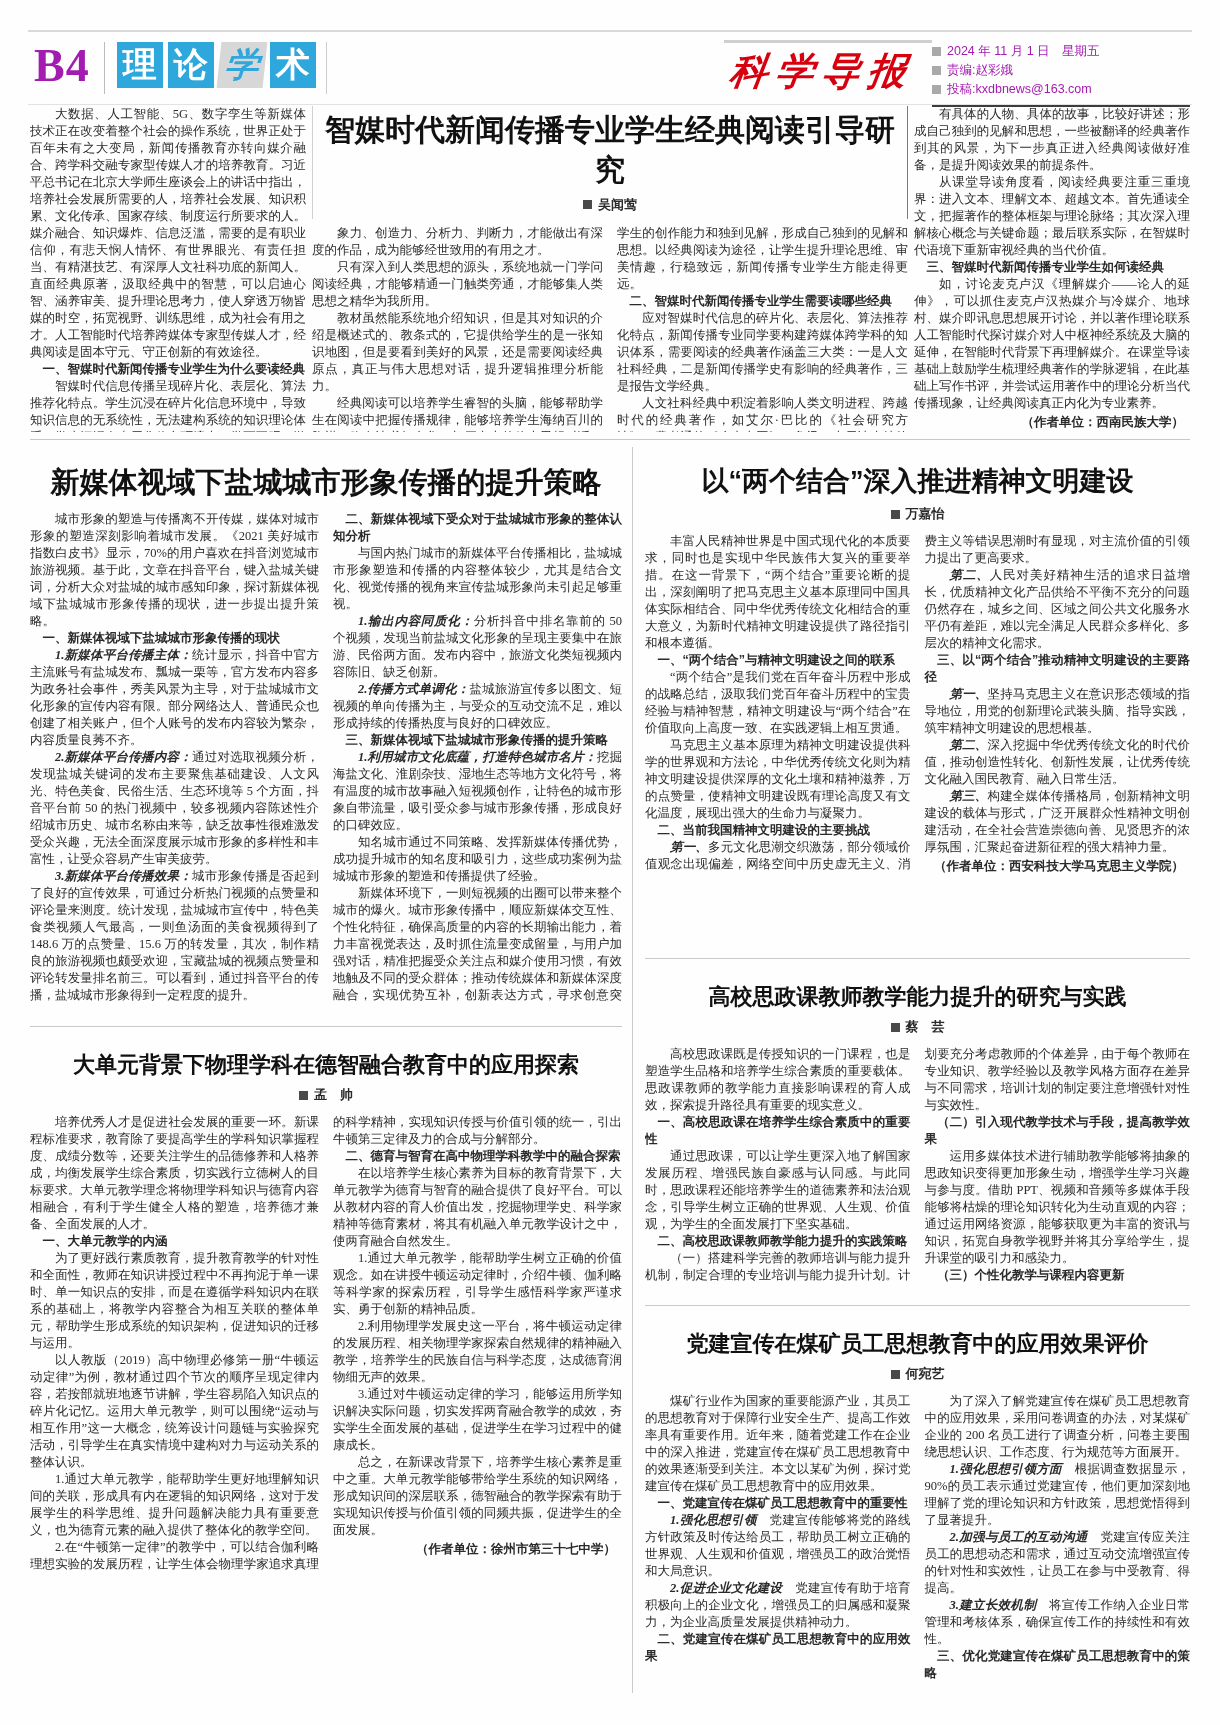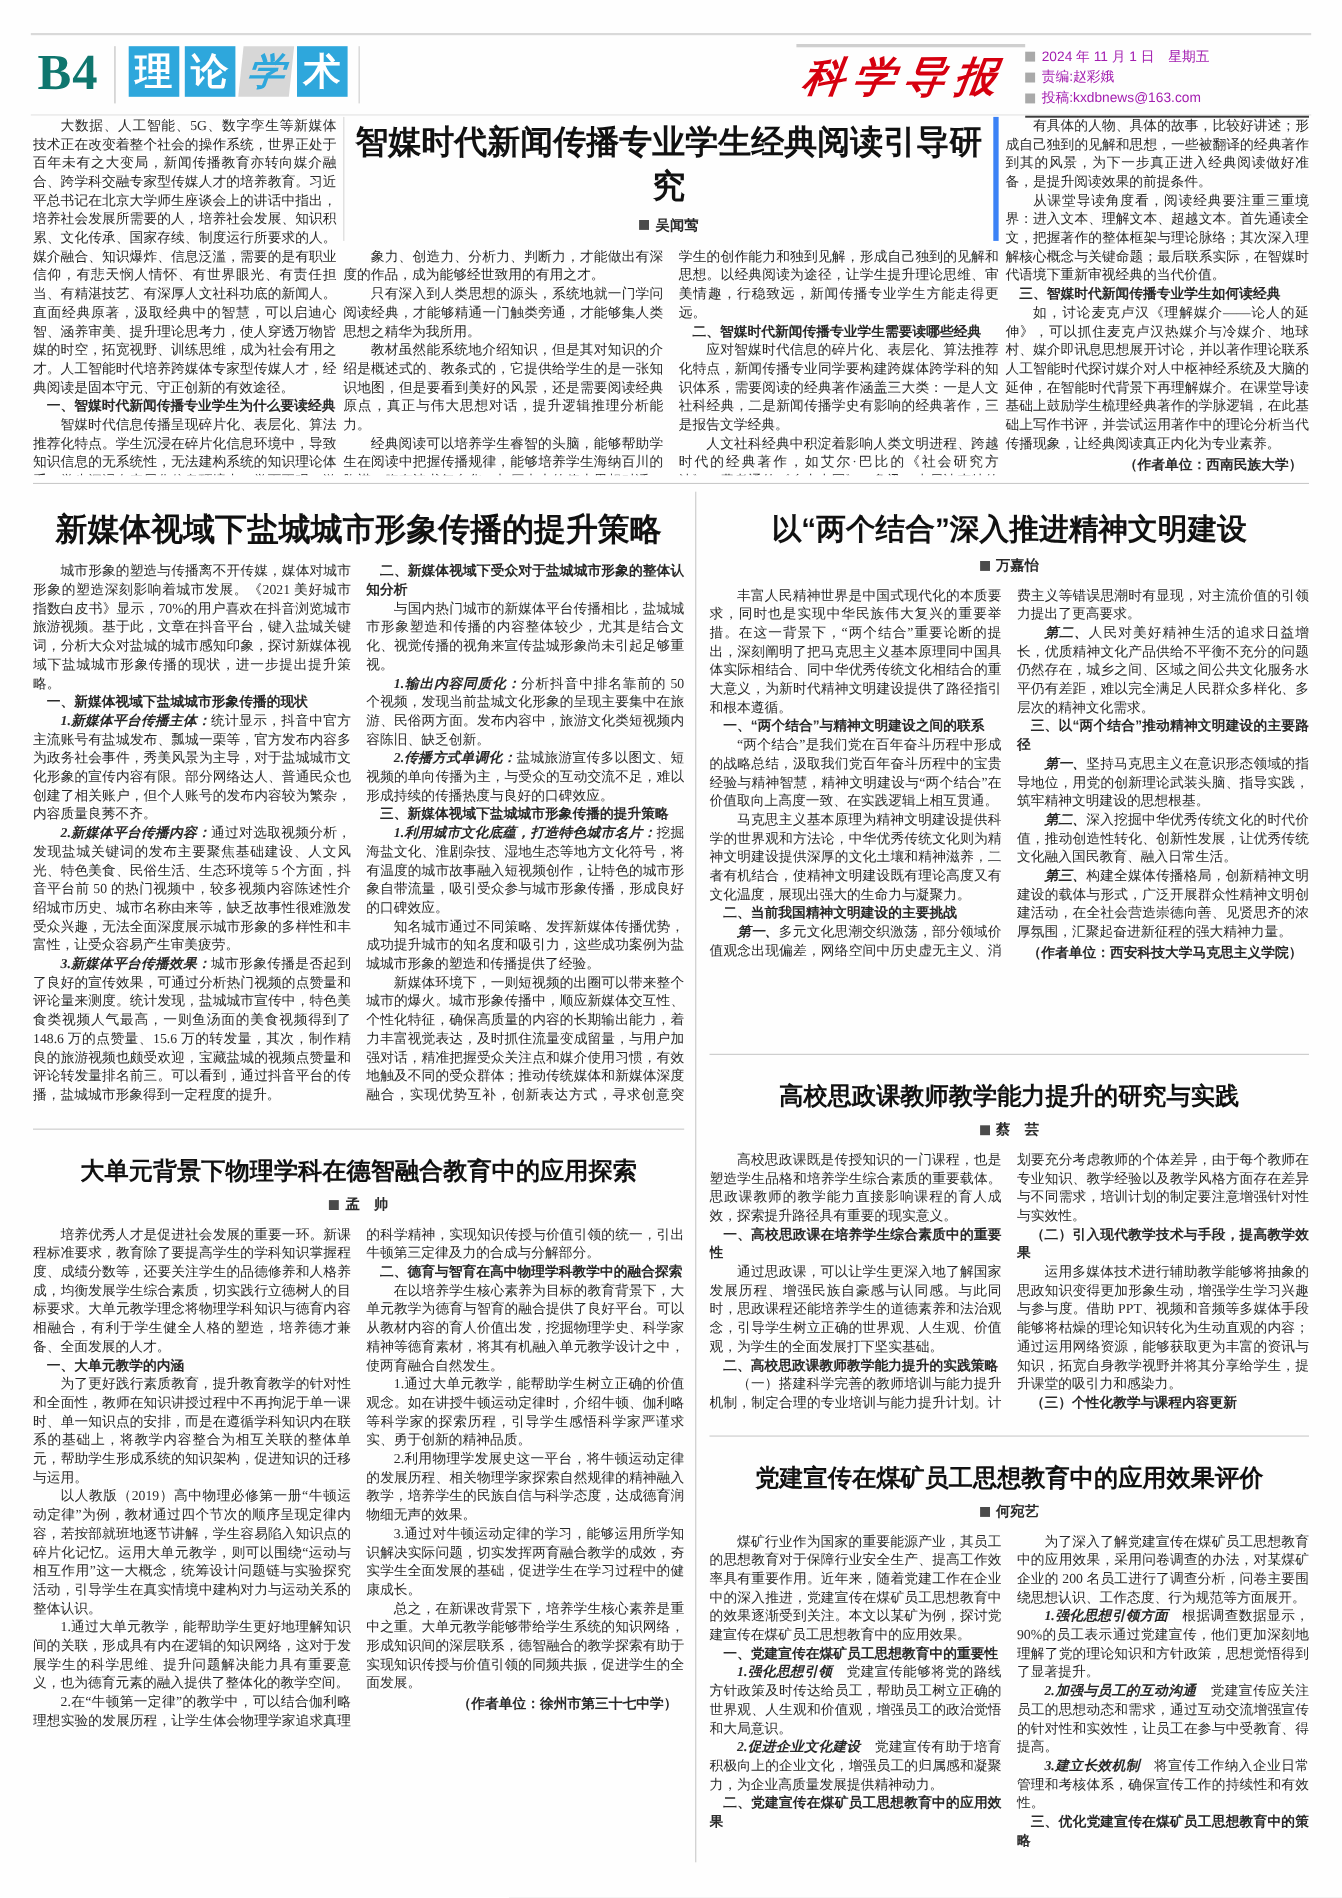--- a/index.html
+++ b/index.html
@@ -2,21 +2,21 @@
 <html><head>
 <meta charset="utf-8">
 <style>
   html,body{margin:0;padding:0;background:#e9e9e9;}
   .page{position:relative;width:1220px;height:1725px;margin:0 auto;background:#fefefe;
         font-family:"Liberation Serif","DejaVu Serif",serif;color:#2a2a2a;overflow:hidden;}
   .topline{position:absolute;top:30px;left:28px;right:28px;border-top:2px solid #d9d9d9;}
 
   
   .hdr{position:absolute;top:38px;left:34px;right:30px;height:62px;display:flex;align-items:flex-start;}
-  .edition{font-size:46px;font-weight:bold;line-height:56px;letter-spacing:1px;color:#0f766e;
+  .edition{font-size:46px;font-weight:bold;line-height:56px;letter-spacing:1px;color:#a21caf;
            font-family:"Liberation Serif",serif;}
   .vsep{width:1px;background:#bbb;height:52px;margin:4px 12px 0 14px;}
   .logo{display:flex;gap:5px;margin-top:4px;}
   .logo .box{width:46px;height:46px;display:flex;align-items:center;justify-content:center;
              font-family:"Liberation Sans","DejaVu Sans",sans-serif;font-weight:bold;font-size:34px;
              background:#2ea7dc;color:#fff;}
   .logo .box.alt{background:#d7d7d7;color:#2ea7dc;font-style:italic;
                  font-family:"Liberation Serif",serif;transform:skewX(-6deg);}
   .vsep2{width:1px;background:#ccc;height:52px;margin:4px 0 0 10px;}
   .hspacer{flex:1;}
@@ -43,21 +43,21 @@
           font-weight:bold;margin-top:6px;}
   .bsq{width:9px;height:9px;background:#4a4a4a;display:inline-block;flex:none;}
 
   
   .main{position:absolute;top:106px;left:30px;right:30px;bottom:10px;overflow:hidden;}
   .hdiv{border-top:1px solid #c9c9c9;margin:7px 0;}
 
   
   .a1{display:grid;grid-template-columns:276px 1fr 276px;column-gap:6px;height:326px;overflow:hidden;}
   .a1-col{overflow:hidden;}
-  .a1-head{text-align:center;border-left:1px solid #d0d0d0;border-right:5px solid #3b82f6;
+  .a1-head{text-align:center;border-left:1px solid #d0d0d0;border-right:1px solid #3b82f6;
            padding:4px 0 6px;}
   .a1-head .a-title{font-size:30px;line-height:40px;}
   .a1-body{columns:2;column-gap:14px;height:240px;overflow:hidden;margin-top:6px;}
 
   
   .row2{display:flex;align-items:stretch;}
   .half-l{width:592px;flex:none;padding-right:10px;overflow:hidden;}
   .half-r{flex:1;border-left:1px solid #c9c9c9;padding-left:12px;overflow:hidden;}
   .art-head{text-align:center;padding:16px 0 10px;}
   .t-lg{font-size:29px;line-height:38px;}
@@ -202,21 +202,21 @@
             <h2 class="a-title t-md">以“两个结合”深入推进精神文明建设</h2>
             <div class="byline">
                 <span class="bsq"></span>
                 <span>万嘉怡</span>
               </div>
           </div>
           <div class="cols2 a3-body body-txt">
               <p class="para">丰富人民精神世界是中国式现代化的本质要求，同时也是实现中华民族伟大复兴的重要举措。在这一背景下，“两个结合”重要论断的提出，深刻阐明了把马克思主义基本原理同中国具体实际相结合、同中华优秀传统文化相结合的重大意义，为新时代精神文明建设提供了路径指引和根本遵循。</p>
               <p class="sub-h">一、“两个结合”与精神文明建设之间的联系</p>
               <p class="para">“两个结合”是我们党在百年奋斗历程中形成的战略总结，汲取我们党百年奋斗历程中的宝贵经验与精神智慧，精神文明建设与“两个结合”在价值取向上高度一致、在实践逻辑上相互贯通。</p>
-              <p class="para">马克思主义基本原理为精神文明建设提供科学的世界观和方法论，中华优秀传统文化则为精神文明建设提供深厚的文化土壤和精神滋养，二者有机结合，使精神文明建设既有理论高度又有文化温度，展现出强大的生命力与凝聚力。</p>
+              <p class="para">马克思主义基本原理为精神文明建设提供科学的世界观和方法论，中华优秀传统文化则为精神文明建设提供深厚的文化土壤和精神滋养，万的点赞量，使精神文明建设既有理论高度又有文化温度，展现出强大的生命力与凝聚力。</p>
               <p class="sub-h">二、当前我国精神文明建设的主要挑战</p>
               <p class="para"><span class="lead">第一、</span>多元文化思潮交织激荡，部分领域价值观念出现偏差，网络空间中历史虚无主义、消费主义等错误思潮时有显现，对主流价值的引领力提出了更高要求。</p>
               <p class="para"><span class="lead">第二、</span>人民对美好精神生活的追求日益增长，优质精神文化产品供给不平衡不充分的问题仍然存在，城乡之间、区域之间公共文化服务水平仍有差距，难以完全满足人民群众多样化、多层次的精神文化需求。</p>
               <p class="sub-h">三、以“两个结合”推动精神文明建设的主要路径</p>
               <p class="para"><span class="lead">第一、</span>坚持马克思主义在意识形态领域的指导地位，用党的创新理论武装头脑、指导实践，筑牢精神文明建设的思想根基。</p>
               <p class="para"><span class="lead">第二、</span>深入挖掘中华优秀传统文化的时代价值，推动创造性转化、创新性发展，让优秀传统文化融入国民教育、融入日常生活。</p>
               <p class="para"><span class="lead">第三、</span>构建全媒体传播格局，创新精神文明建设的载体与形式，广泛开展群众性精神文明创建活动，在全社会营造崇德向善、见贤思齐的浓厚氛围，汇聚起奋进新征程的强大精神力量。</p>
               <p class="author-line">（作者单位：西安科技大学马克思主义学院）</p>
             </div>
         </section>

